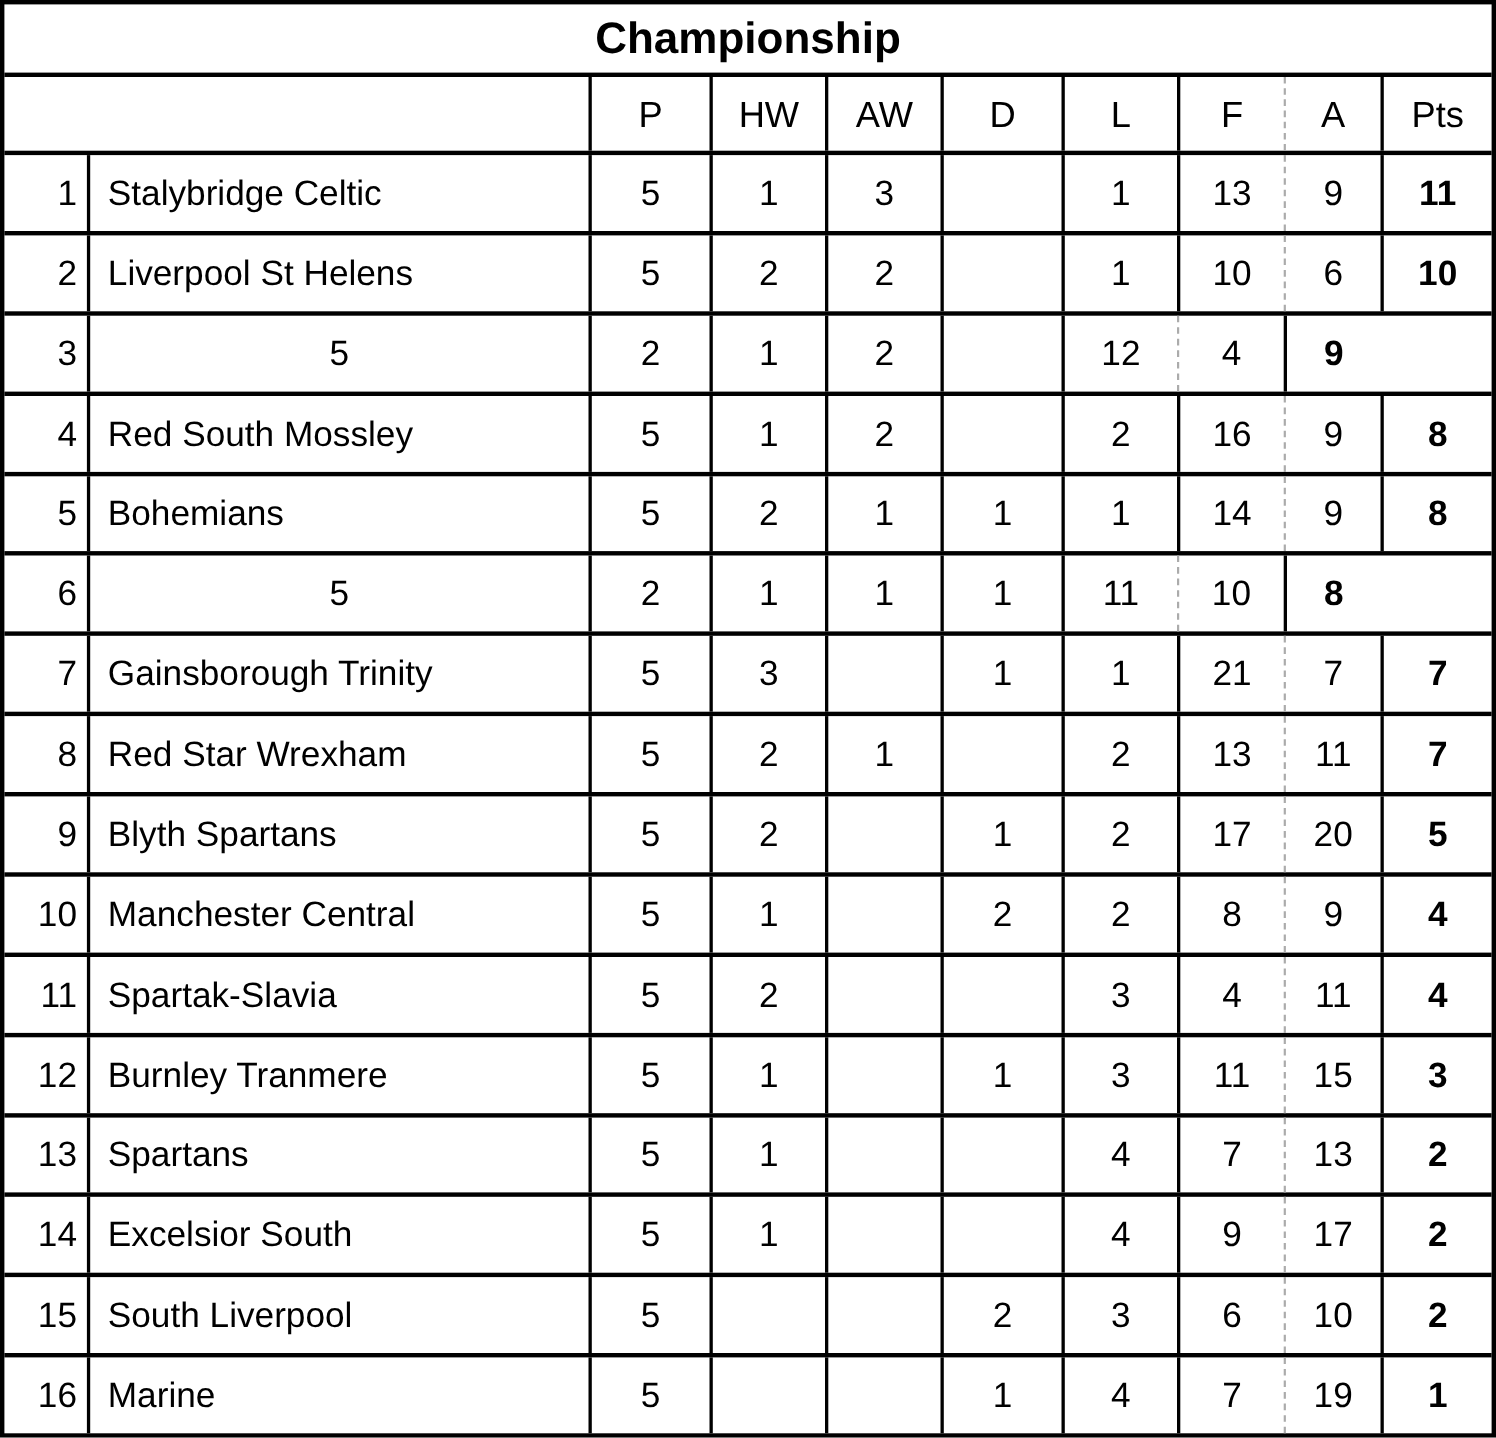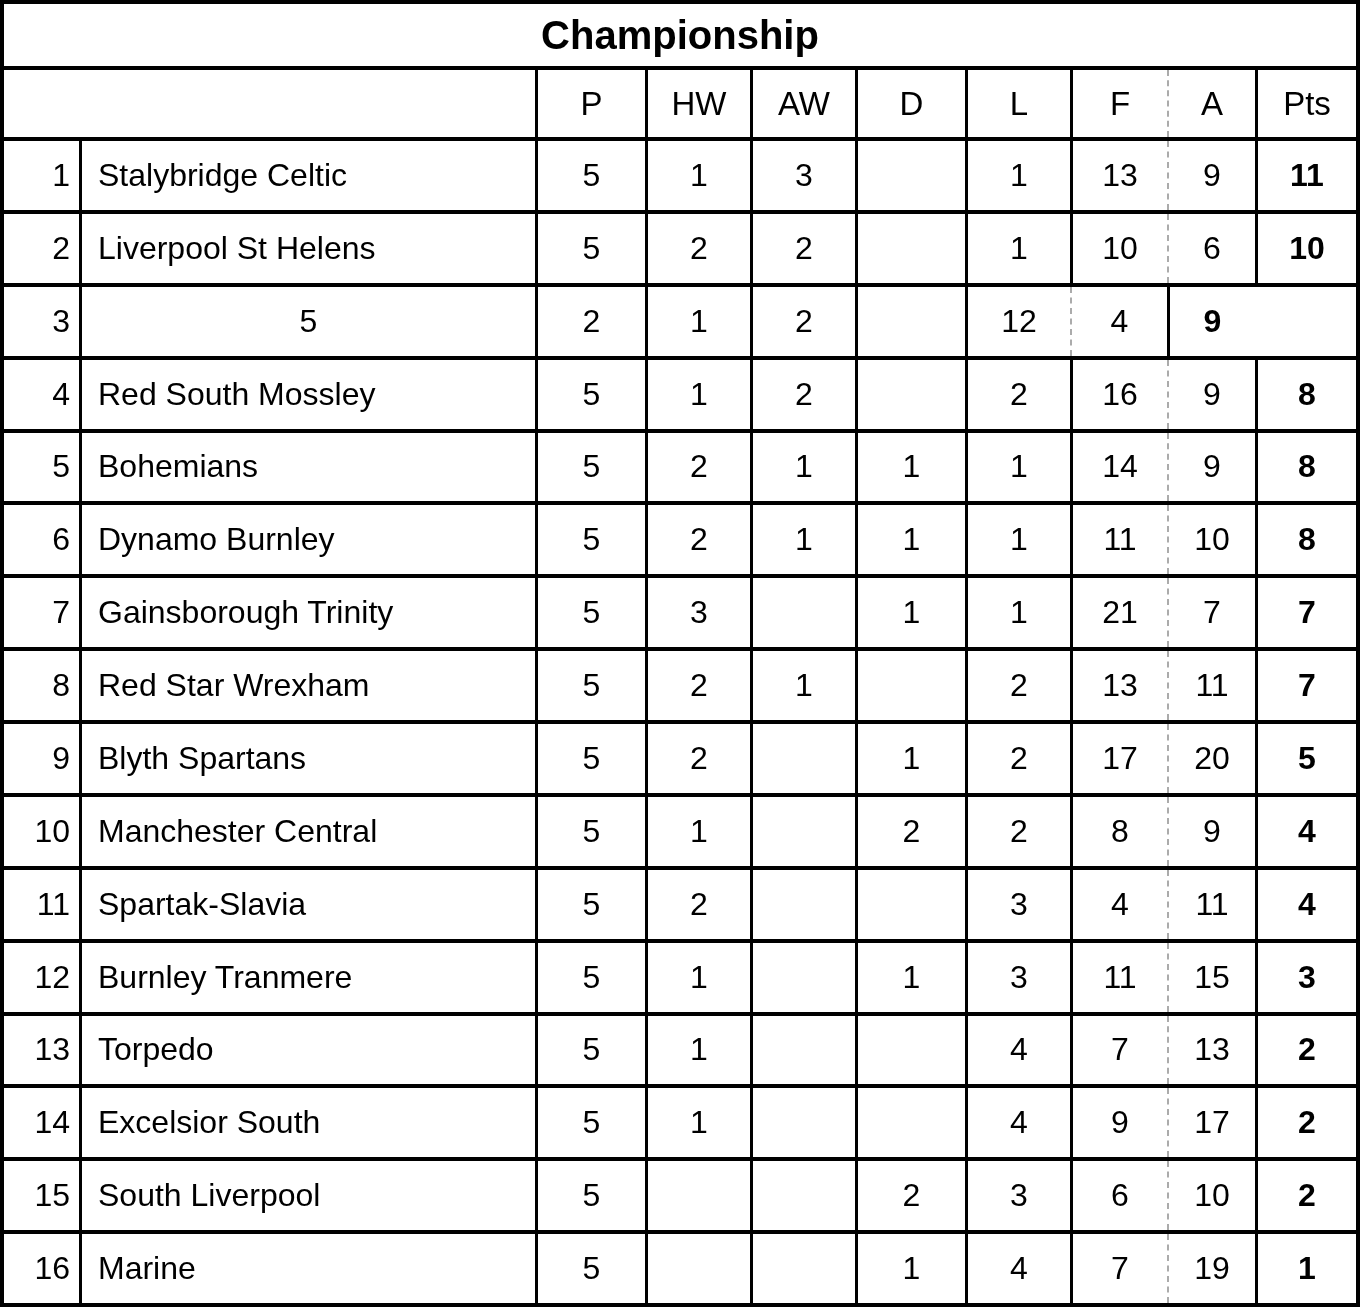--- a/index.html
+++ b/index.html
@@ -142,21 +142,20 @@
     <div class="cell">1</div>
     <div class="cell">1</div>
     <div class="cell">1</div>
     <div class="cell">14</div>
     <div class="cell a-col">9</div>
     <div class="cell pts">8</div>
   </div>
 
   <div class="trow data-row">
     <div class="cell pos no-left">6</div>
-    <div class="cell team">Dynamo Burnley</div>
     <div class="cell">5</div>
     <div class="cell">2</div>
     <div class="cell">1</div>
     <div class="cell">1</div>
     <div class="cell">1</div>
     <div class="cell">11</div>
     <div class="cell a-col">10</div>
     <div class="cell pts">8</div>
   </div>
 
@@ -233,21 +232,21 @@
     <div class="cell"></div>
     <div class="cell">1</div>
     <div class="cell">3</div>
     <div class="cell">11</div>
     <div class="cell a-col">15</div>
     <div class="cell pts">3</div>
   </div>
 
   <div class="trow data-row">
     <div class="cell pos no-left">13</div>
-    <div class="cell team">Torpedo</div>
+    <div class="cell team">Spartans</div>
     <div class="cell">5</div>
     <div class="cell">1</div>
     <div class="cell"></div>
     <div class="cell"></div>
     <div class="cell">4</div>
     <div class="cell">7</div>
     <div class="cell a-col">13</div>
     <div class="cell pts">2</div>
   </div>
 

